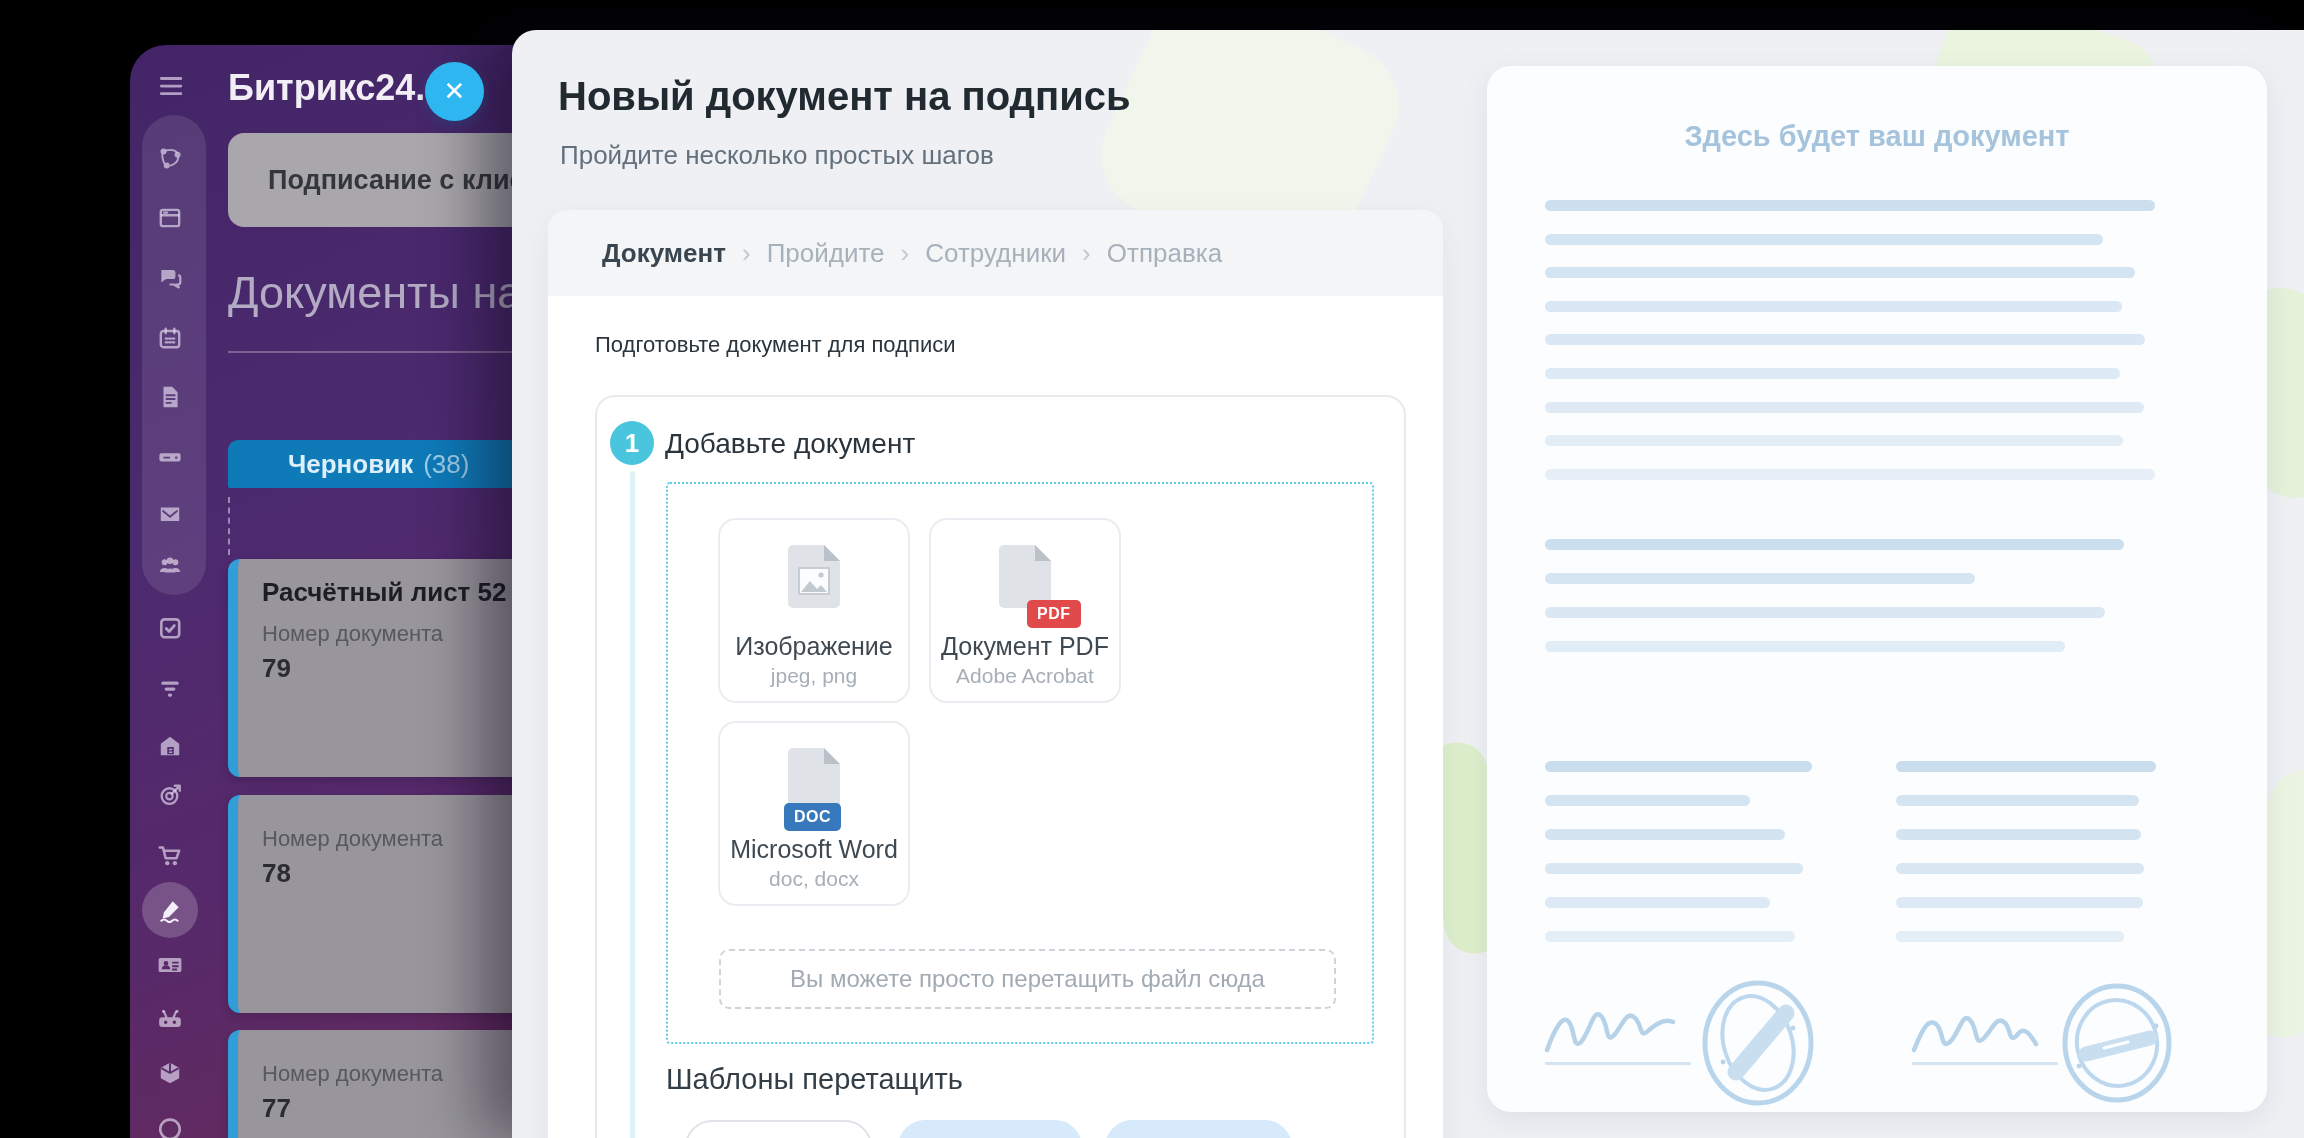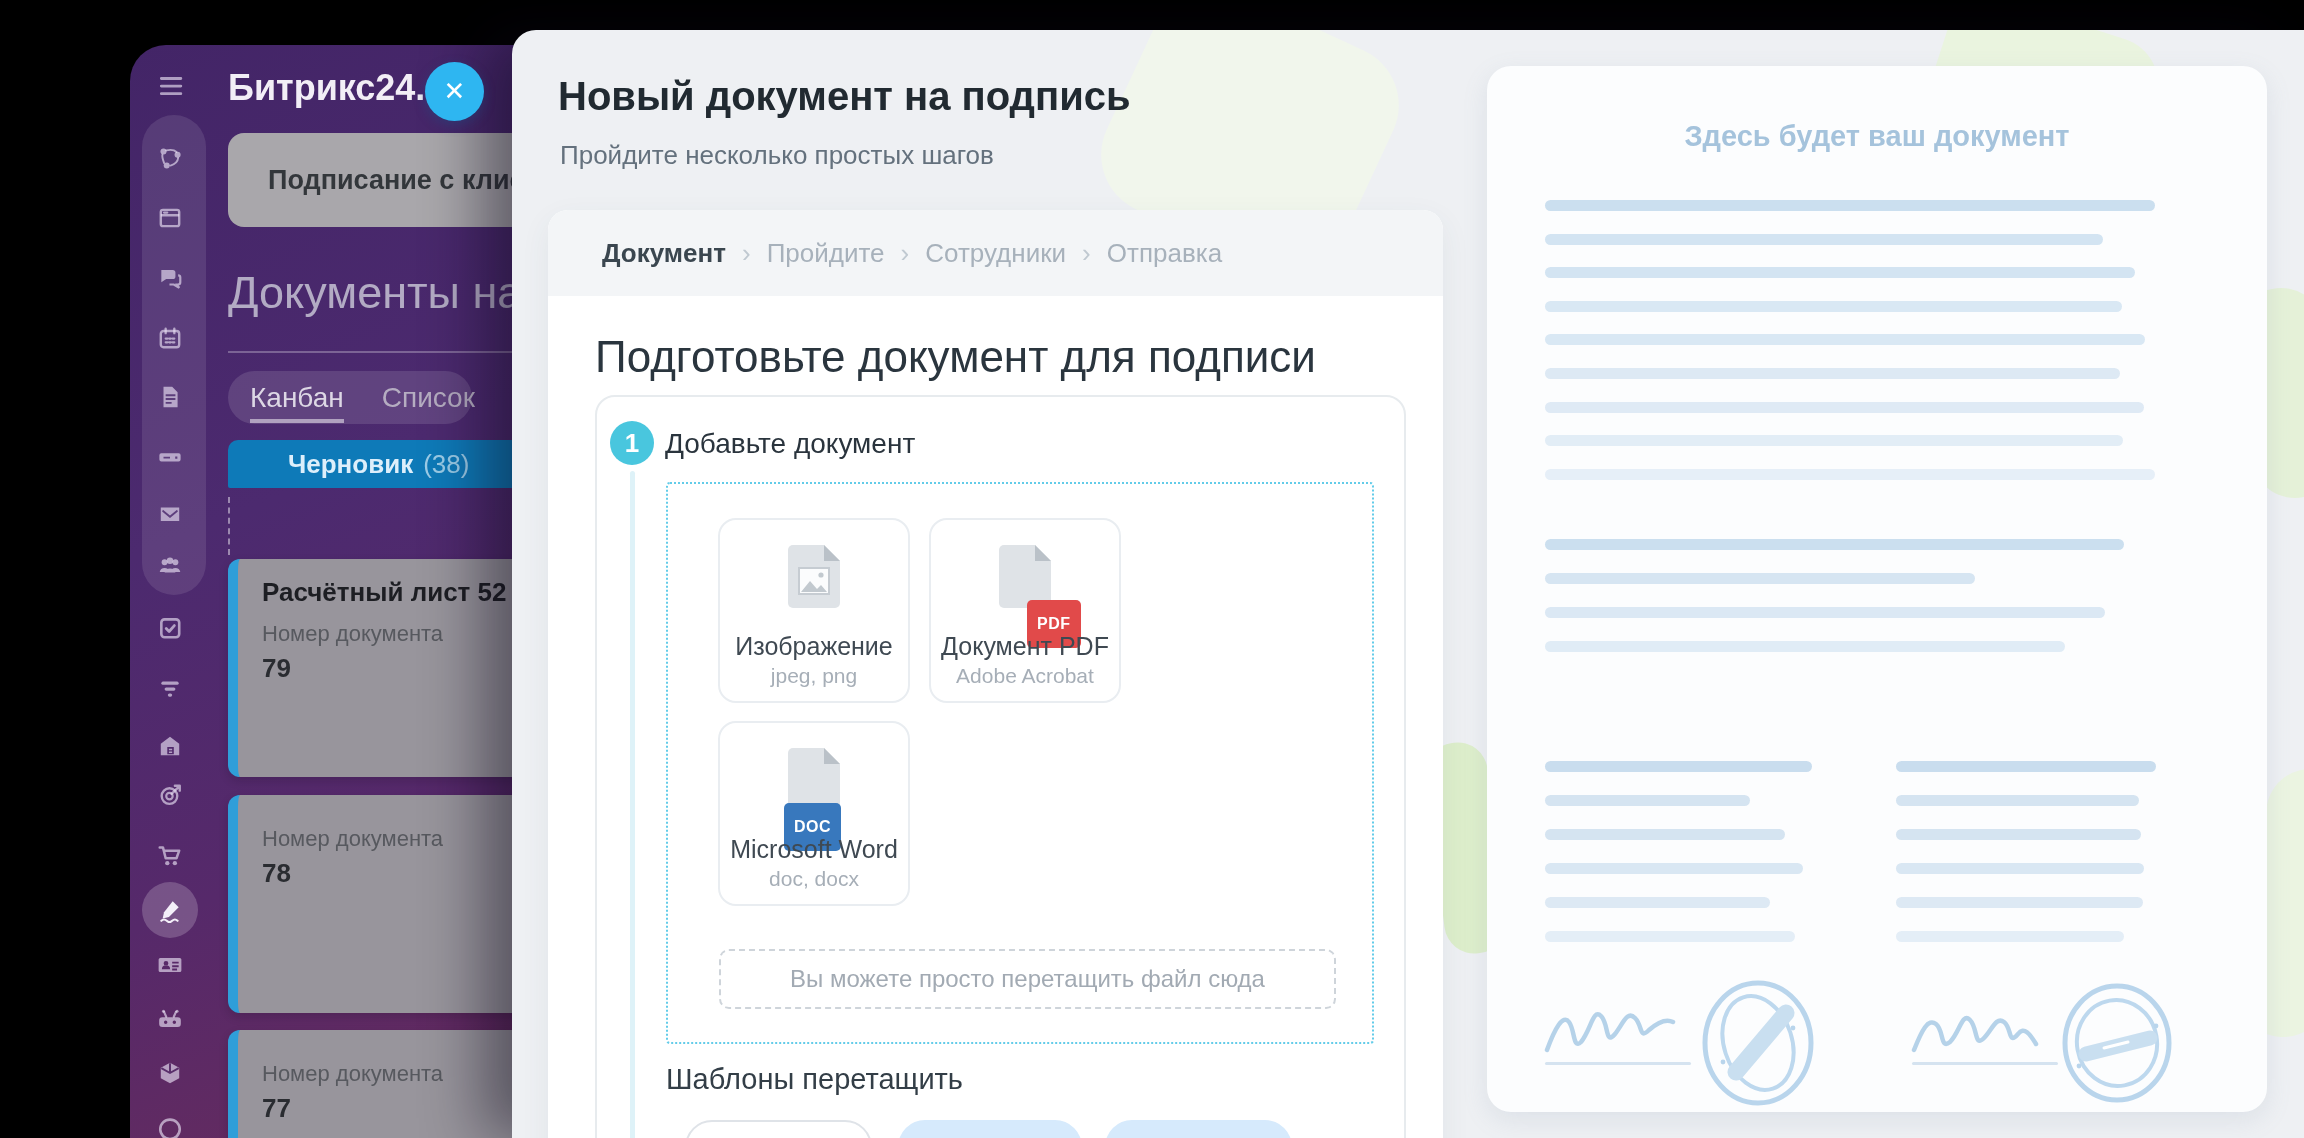--- a/index.html
+++ b/index.html
@@ -46,32 +46,32 @@
   .blob{position:absolute;z-index:0;}
   .wiz-title{position:absolute;left:46px;top:44px;font-size:40px;font-weight:600;color:#212a31;z-index:2;white-space:nowrap;}
   .wiz-sub{position:absolute;left:48px;top:110px;font-size:26px;color:#64717d;z-index:2;white-space:nowrap;}
   .panel{position:absolute;left:36px;top:180px;width:895px;height:1020px;background:#ffffff;border-radius:20px;
     box-shadow:0 10px 30px rgba(60,80,100,0.07);z-index:2;}
   .crumbbar{position:absolute;left:0;top:0;width:100%;height:86px;background:#f3f5f7;border-radius:20px 20px 0 0;
     display:flex;align-items:center;padding-left:54px;box-sizing:border-box;}
   .crumb{font-size:26px;color:#a7b1bb;white-space:nowrap;}
   .crumb.active{color:#3a464f;font-weight:600;}
   .crumb-sep{font-size:26px;color:#c0c9d1;margin:0 16px;}
-  .prep-heading{position:absolute;left:47px;top:122px;font-size:44px;font-weight:400;color:#2a353e;white-space:nowrap;}
+  .prep-heading{position:absolute;left:47px;top:122px;font-size:22px;font-weight:400;color:#2a353e;white-space:nowrap;}
   .step-card{position:absolute;left:47px;top:185px;width:811px;height:860px;border:2px solid #e7ebee;border-radius:20px;
     box-sizing:border-box;background:#fff;}
   .step-circle{position:absolute;left:13px;top:24px;width:44px;height:44px;border-radius:50%;background:#49c6de;
     color:#fff;font-size:26px;font-weight:600;display:flex;align-items:center;justify-content:center;}
   .step-line{position:absolute;left:33px;top:74px;width:5px;bottom:0;background:#def2f8;border-radius:3px;}
   .step-label{position:absolute;left:68px;top:31px;font-size:28px;color:#2a343d;white-space:nowrap;}
   .dotted-box{position:absolute;left:69px;top:85px;width:708px;height:562px;border:2px dotted #63cce9;border-radius:4px;box-sizing:border-box;}
   .tile{position:absolute;width:192px;height:185px;border:2px solid #e9edf1;border-radius:18px;box-sizing:border-box;background:#fff;}
   .tile .ticon{position:absolute;left:0;top:24px;width:100%;display:flex;justify-content:center;}
   .tile .badge{position:absolute;top:80px;font-size:16px;font-weight:700;color:#fff;border-radius:5px;
-    padding:15px 10px;letter-spacing:0.5px;}
+    padding:5px 10px;letter-spacing:0.5px;}
   .tile .tt{position:absolute;left:0;top:112px;width:100%;text-align:center;font-size:25px;color:#3f4952;}
   .tile .ts{position:absolute;left:0;top:144px;width:100%;text-align:center;font-size:21px;color:#a6aeb7;}
   .drop-hint{position:absolute;left:51px;top:465px;width:617px;height:60px;border:2px dashed #ced4da;border-radius:10px;
     box-sizing:border-box;display:flex;align-items:center;justify-content:center;font-size:24px;color:#a2aab3;}
   .tpl-heading{position:absolute;left:69px;top:666px;font-size:29px;font-weight:400;color:#333e47;white-space:nowrap;}
   .pill{position:absolute;top:723px;height:54px;border-radius:27px;box-sizing:border-box;}
   .pill.p1{left:88px;width:187px;background:#fff;border:2px solid #dfe3e8;}
   .pill.p2{left:301px;width:184px;background:#d6eafc;}
   .pill.p3{left:508px;width:187px;background:#d6eafc;}
   
@@ -215,24 +215,20 @@
             </svg>
           </div>
         </div>
     </div>
 
     <div class="logo">Битрикс24.</div>
     <div class="action-btn">Подписание с клиен</div>
     <div class="page-title">Документы на</div>
     <div class="kdivider"></div>
 
-    <div class="ktabs">
-      <span class="ktab active">Канбан</span>
-      <span class="ktab second">Список</span>
-    </div>
 
     <div class="col-header">
       <span class="ctitle">Черновик</span>
       <span class="ccount">(38)</span>
     </div>
     <div class="dashed-drop"></div>
 
     <div class="kcard" style="top:514px;">
       <div class="kt">Расчётный лист 52</div>
       <div class="kl">Номер документа</div>

